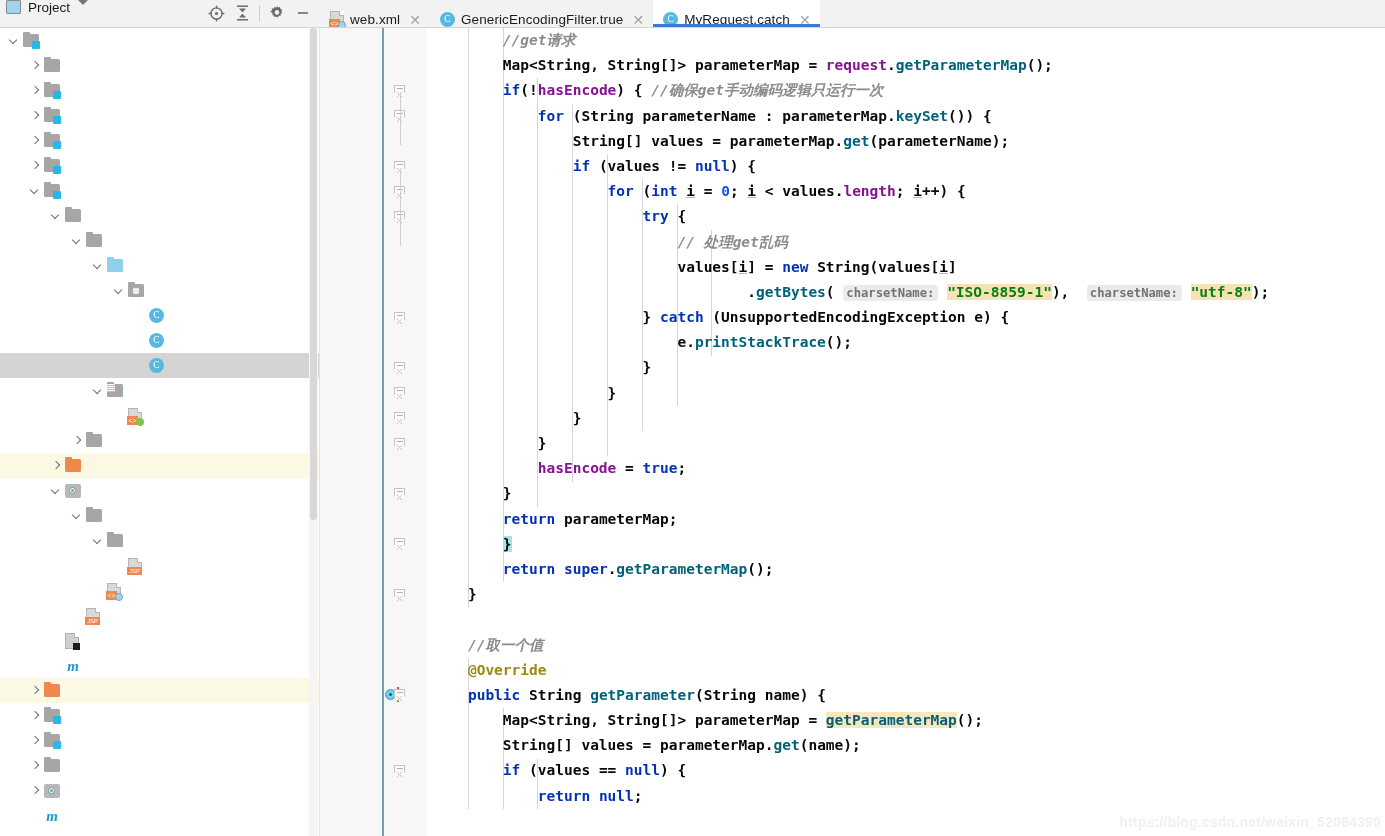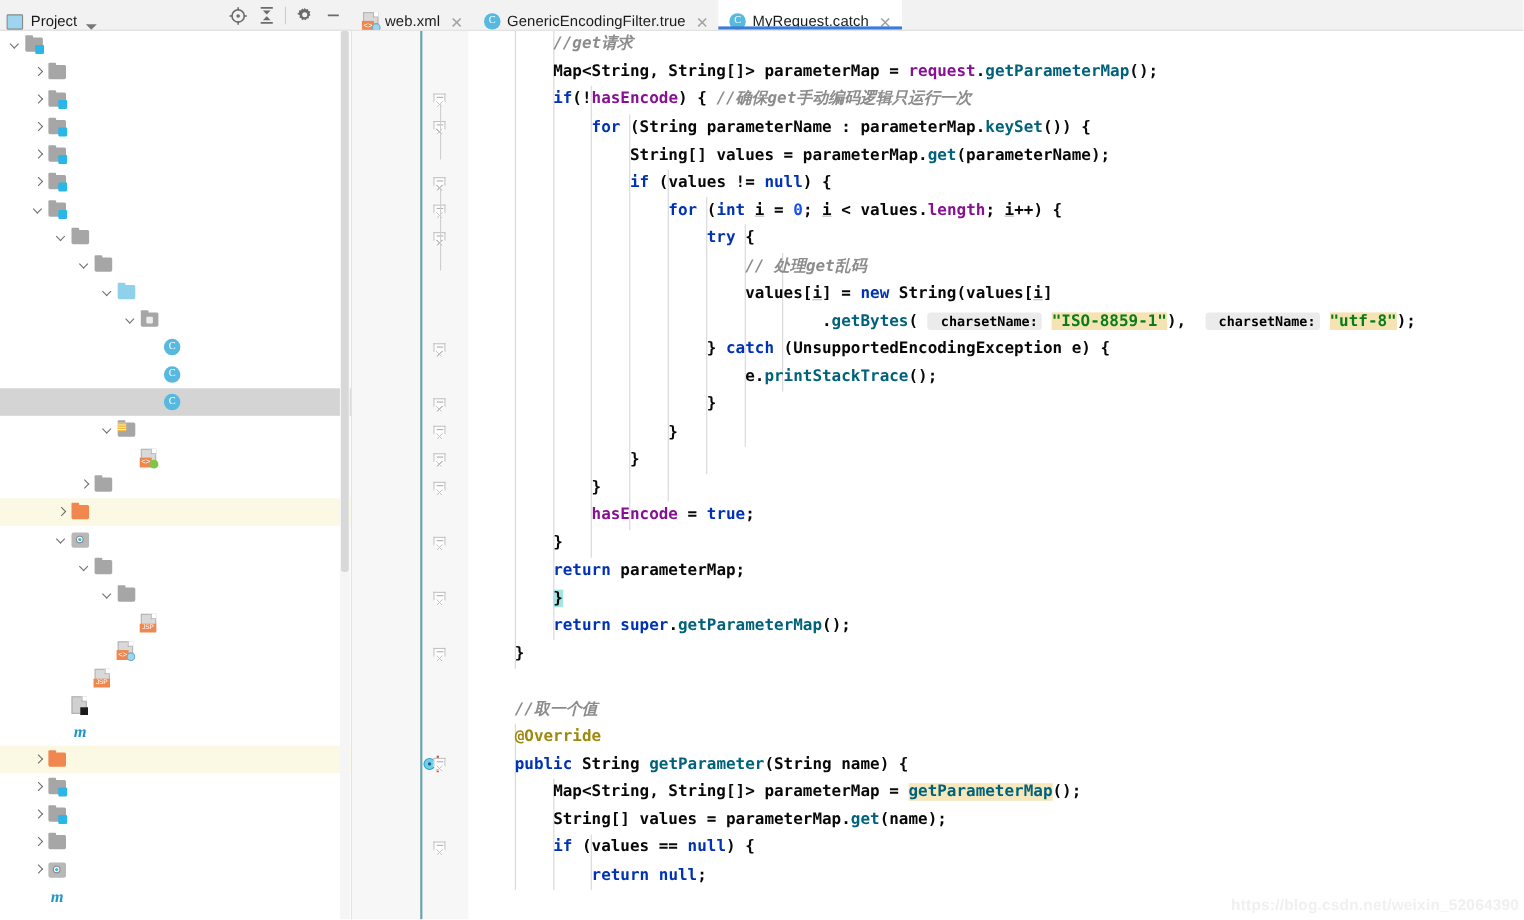--- a/index.html
+++ b/index.html
@@ -11,21 +11,21 @@
     font-size: 13px;
     color: #000000;
   }
   #app { position: relative; width: 1385px; height: 836px; display: flex; flex-direction: column; }
 
   
   .top-row { display: flex; height: 28px; flex: 0 0 28px; background: #f2f2f2; }
 
   .project-header {
     width: 320px; flex: 0 0 320px;
-    display: flex; align-items: flex-end;
+    display: flex; align-items: flex-start;
     background: #f2f2f2;
     padding-left: 6px;
     border-bottom: 1px solid #d6d6d6;
   }
   .proj-win-icon {
     width: 15px; height: 14px; flex: 0 0 15px;
     border: 1.6px solid #8a8a8a; background: #9fd4ef;
     border-radius: 1px; margin-right: 7px;
   }
   .proj-title { font-size: 13.5px; color: #1a1a1a; }
@@ -279,22 +279,22 @@
   .kw   { color: #0033b3; }
   .str  { color: #067d17; }
   .cmt  { color: #8c8c8c; font-style: italic; }
   .fld  { color: #871094; }
   .num  { color: #1750eb; }
   .mth  { color: #00627a; }
   .anno { color: #9e880d; }
   .pln  { color: #080808; }
   .loc  { color: #080808; text-decoration: underline; text-decoration-color: #b9b9b9; }
   .hint {
-    background: #ebebeb; color: #000000; font-size: 12.2px;
-    border-radius: 3px; padding: 1px 4px 1px 12px;
+    background: #ebebeb; color: #737373; font-size: 12.2px;
+    border-radius: 3px; padding: 1px 4px 1px 3px;
   }
   .strhl { background: #f5e3b3; }
   .idhl  { background: #f7e7bd; }
   .brchl { background: #a5e5e0; }
 
   .watermark {
     position: absolute; right: 4px; bottom: 6px;
     color: #f0f0f0; font-size: 14px;
     font-family: "Liberation Sans", sans-serif;
     letter-spacing: 0.2px; pointer-events: none;

